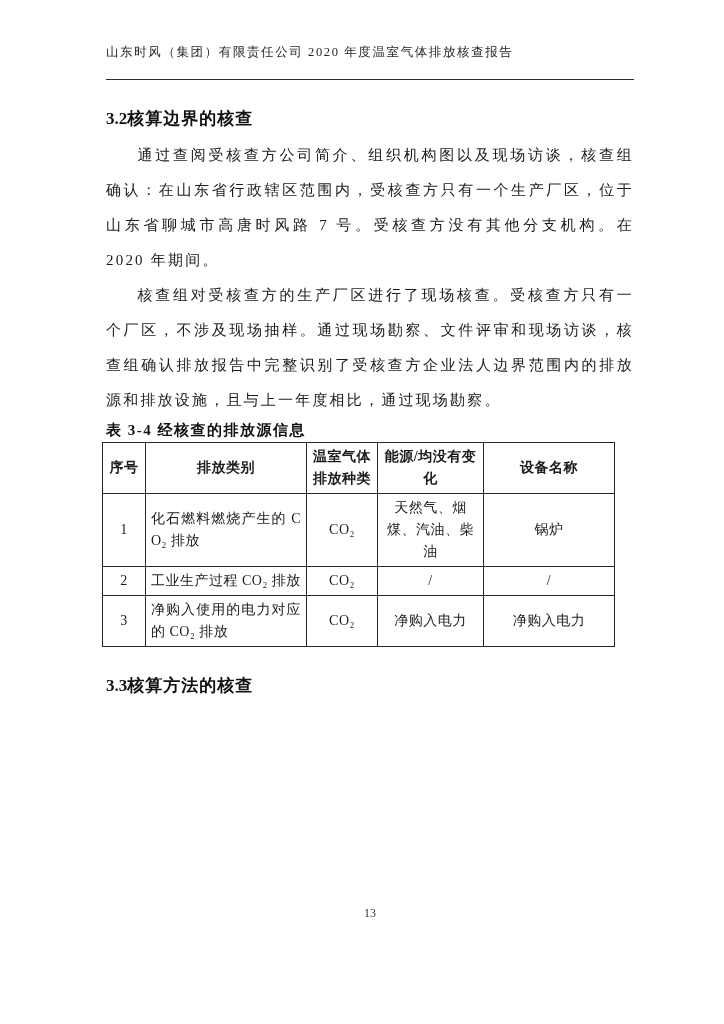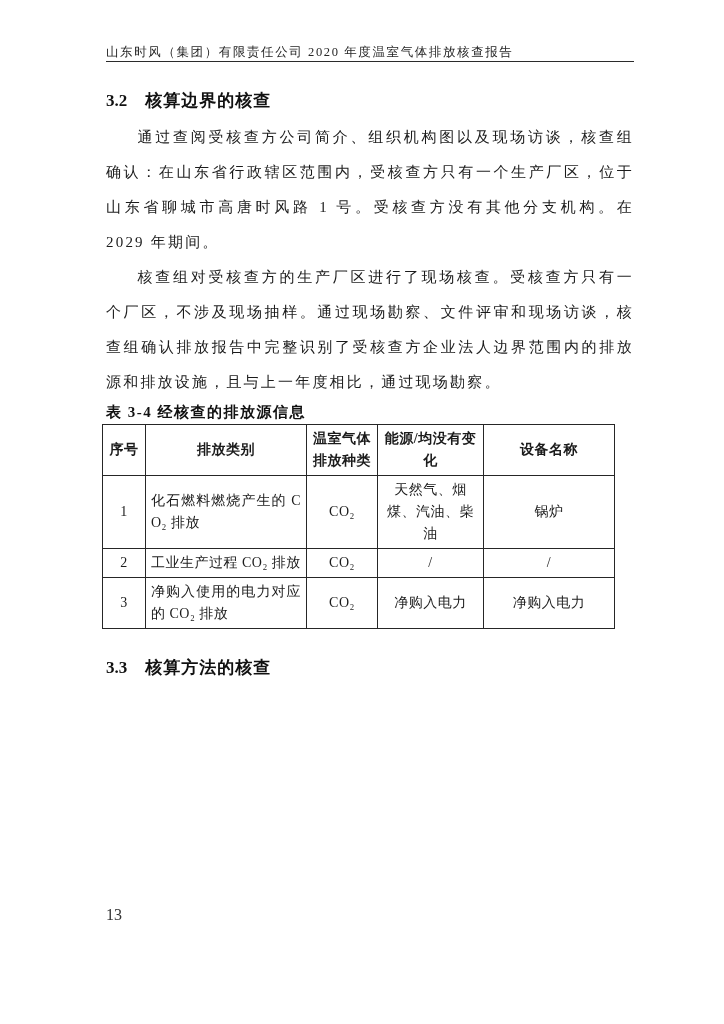--- a/index.html
+++ b/index.html
@@ -18,34 +18,33 @@
   }
   .page {
     position: relative;
     width: 724px;
     height: 1024px;
     padding: 44px 90px 0 106px;
   }
   .doc-header {
     font-size: 12.5px;
     letter-spacing: 1.6px;
-    padding-bottom: 0;
+    padding-bottom: 18px;
     border-bottom: 1.5px solid #2b2b2b;
     color: #262626;
     white-space: nowrap;
   }
   .section-heading {
     margin: 27px 0 8px 0;
     font-size: 17px;
     font-weight: bold;
     letter-spacing: 1px;
     color: #111;
   }
   .section-heading .sec-num {
-    margin-right: 18px;
     letter-spacing: 0;
   }
   .body-para {
     margin: 0;
     font-size: 15px;
     line-height: 35px;
     letter-spacing: 2.2px;
     text-align: justify;
     text-indent: 2.1em;
     color: #1b1b1b;
@@ -86,36 +85,37 @@
   .col-idx  { width: 43px; }
   .col-cat  { width: 161px; }
   .col-gas  { width: 71px; }
   .col-fuel { width: 106px; }
   .col-dev  { width: 131px; }
   .page-number {
     position: absolute;
     top: 906px;
     left: 106px;
     right: 90px;
-    font-size: 16px;
+    text-align: center;
+    font-size: 12px;
     color: #333;
   }
 </style>
 </head>
 <body>
 
 <div class="page">
 
   <div class="doc-header">山东时风（集团）有限责任公司 2020 年度温室气体排放核查报告</div>
 
   <h2 class="section-heading">
     <span class="sec-num">3.2</span><span>核算边界的核查</span>
   </h2>
 
-  <p class="body-para">通过查阅受核查方公司简介、组织机构图以及现场访谈，核查组确认：在山东省行政辖区范围内，受核查方只有一个生产厂区，位于山东省聊城市高唐时风路 1 号。受核查方没有其他分支机构。在 2029 年期间。</p>
+  <p class="body-para">通过查阅受核查方公司简介、组织机构图以及现场访谈，核查组确认：在山东省行政辖区范围内，受核查方只有一个生产厂区，位于山东省聊城市高唐时风路 7 号。受核查方没有其他分支机构。在 2020 年期间。</p>
 
   <p class="body-para">核查组对受核查方的生产厂区进行了现场核查。受核查方只有一个厂区，不涉及现场抽样。通过现场勘察、文件评审和现场访谈，核查组确认排放报告中完整识别了受核查方企业法人边界范围内的排放源和排放设施，且与上一年度相比，通过现场勘察。</p>
 
   <div class="table-caption">表 3-4 经核查的排放源信息</div>
 
   <table class="emission-table">
     <colgroup>
       <col class="col-idx">
         <col class="col-cat">
         <col class="col-gas">

